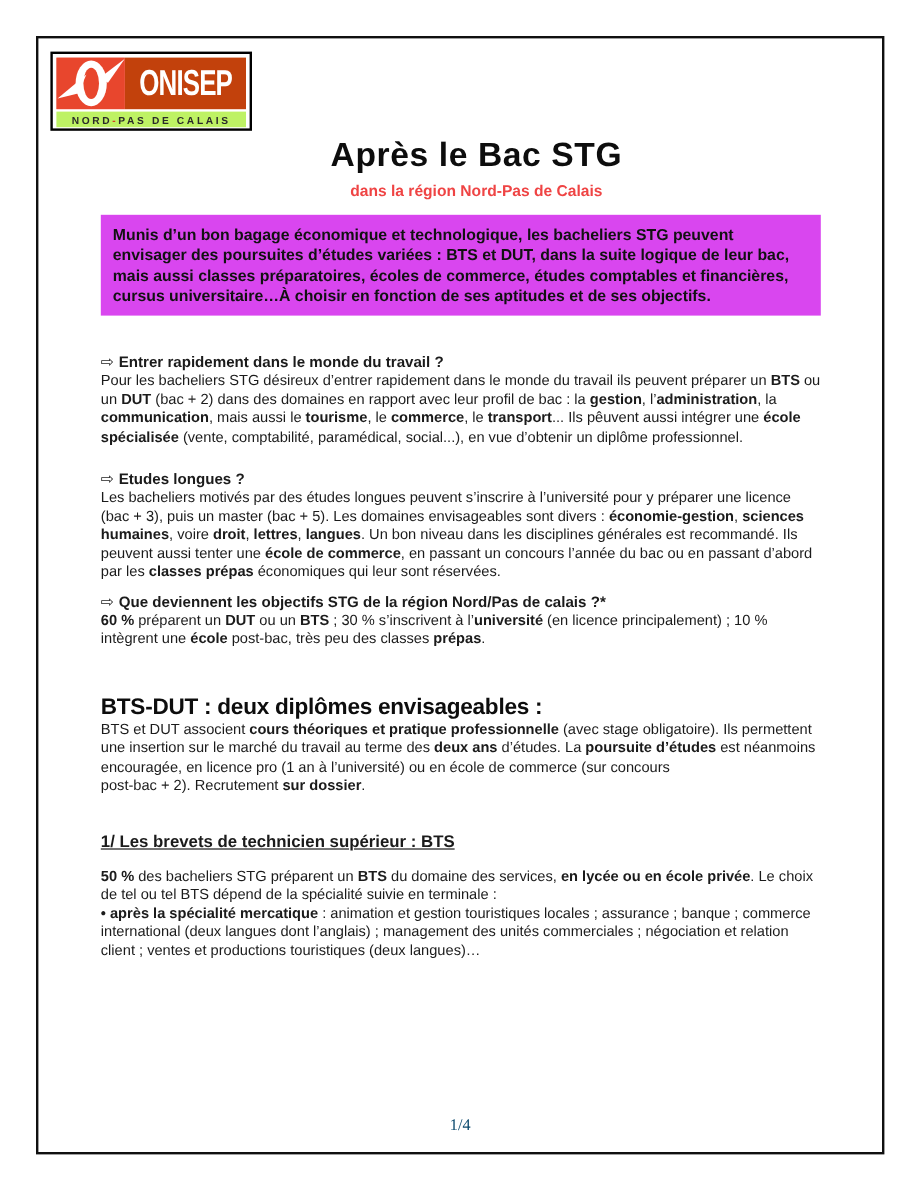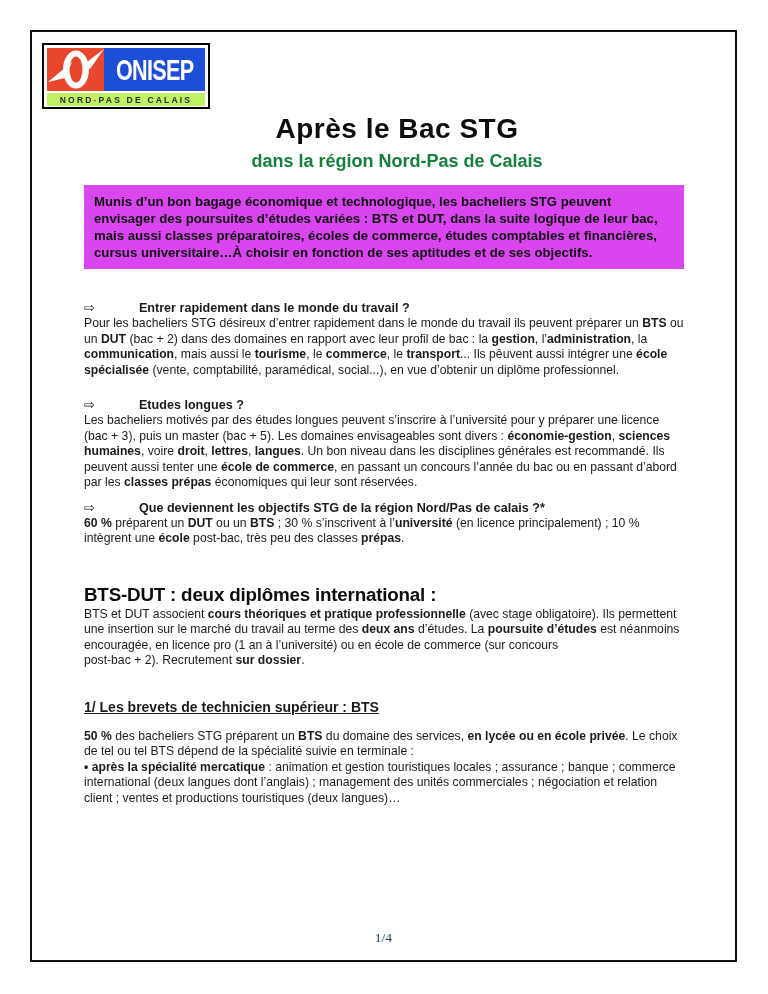--- a/index.html
+++ b/index.html
@@ -3,34 +3,34 @@
 <meta charset="utf-8">
 <style>
   html,body{margin:0;padding:0;background:#ffffff;}
   body{width:768px;height:994px;position:relative;font-family:"Liberation Sans",sans-serif;color:#1b1b1b;}
   .frame{position:absolute;left:30px;top:30px;width:707px;height:932px;border:2px solid #101010;box-sizing:border-box;background:#ffffff;}
   
   .logo-box{position:absolute;left:10px;top:11px;width:168px;height:66px;border:2px solid #000;box-sizing:border-box;background:#fff;padding:3px;}
   .logo-row{display:flex;height:43px;}
   .logo-red{width:57px;height:43px;background:#e8462d;position:relative;overflow:hidden;}
   .logo-red svg{display:block;}
-  .logo-black{flex:1;background:#1d4ed8;color:#fff;display:flex;align-items:center;justify-content:center;overflow:hidden;}
+  .logo-black{flex:1;background:#c2410c;color:#fff;display:flex;align-items:center;justify-content:center;overflow:hidden;}
   .brand-txt{font-weight:bold;font-size:30px;line-height:1;transform:scaleX(0.72);letter-spacing:-1px;}
   .logo-region{margin-top:2px;height:13px;background:#bef264;display:flex;align-items:center;justify-content:center;font-size:8.5px;font-weight:bold;letter-spacing:2.2px;color:#2a2a2a;}
   .red-dash{color:#d43a21;}
   
   .titles{padding-top:81px;text-align:center;padding-left:27px;}
   .title{font-size:28px;font-weight:800;letter-spacing:0.5px;color:#0d0d0d;}
-  .subtitle{font-size:18px;font-weight:bold;margin-top:6px;color:#15803d;}
+  .subtitle{font-size:13px;font-weight:bold;margin-top:6px;color:#ef4444;}
   
   .content{padding:0 51px 0 52px;}
   .intro-box{margin-top:13px;background:#d946ef;font-weight:bold;font-size:13.2px;line-height:17px;padding:8px 10px;width:600px;box-sizing:border-box;color:#111;}
   .sec-head{font-size:12.6px;margin:0;}
   .sec-head .arrow{font-weight:normal;font-size:13px;margin-right:4px;}
-  .sec-head-txt{font-weight:bold;margin-left:40px;}
+  .sec-head-txt{font-weight:bold;}
   .body{font-size:12.2px;line-height:15.5px;margin:1px 0 0 0;max-width:608px;}
   .sec1{margin-top:31px;}
   .sec2{margin-top:19px;}
   .sec3{margin-top:9px;}
   .big-head{margin-top:36px;font-size:18.8px;line-height:23px;font-weight:bold;letter-spacing:-0.2px;color:#0d0d0d;}
   .sub-head{margin-top:30px;font-size:14px;font-weight:bold;text-decoration:underline;}
   .page-num{position:absolute;left:0;bottom:14px;width:100%;text-align:center;font-family:"Liberation Serif",serif;font-size:13.5px;color:#0c4a6e;}
   b,.b{font-weight:bold;}
 </style>
 </head>
@@ -78,21 +78,21 @@
       <p class="sec-head"><span class="arrow">⇨</span><span class="sec-head-txt">Etudes longues ?</span></p>
       <p class="body"><span>Les bacheliers motivés par des études longues peuvent s’inscrire à l’université pour y préparer une licence (bac + 3), puis un master (bac + 5). Les domaines envisageables sont divers : </span><span class="b">économie-gestion</span><span>, </span><span class="b">sciences humaines</span><span>, voire </span><span class="b">droit</span><span>, </span><span class="b">lettres</span><span>, </span><span class="b">langues</span><span>. Un bon niveau dans les disciplines générales est recommandé. Ils peuvent aussi tenter une </span><span class="b">école de commerce</span><span>, en passant un concours l’année du bac ou en passant d’abord par les </span><span class="b">classes prépas</span><span> économiques qui leur sont réservées.</span></p>
     </div>
 
     <div class="sec3">
       <p class="sec-head"><span class="arrow">⇨</span><span class="sec-head-txt">Que deviennent les objectifs STG de la région Nord/Pas de calais ?*</span></p>
       <p class="body"><span class="b">60 %</span><span> préparent un </span><span class="b">DUT</span><span> ou un </span><span class="b">BTS</span><span> ; 30 % s’inscrivent à l’</span><span class="b">université</span><span> (en licence principalement) ; 10 % intègrent une </span><span class="b">école</span><span> post-bac, très peu des classes </span><span class="b">prépas</span><span>.</span></p>
     </div>
 
     <div class="big-head">
-      <div>BTS-DUT : deux diplômes international :</div>
+      <div>BTS-DUT : deux diplômes envisageables :</div>
     </div>
     <p class="body"><span>BTS et DUT associent </span><span class="b">cours théoriques et pratique professionnelle</span><span> (avec stage obligatoire). Ils permettent une insertion sur le marché du travail au terme des </span><span class="b">deux ans</span><span> d’études. La </span><span class="b">poursuite d’études</span><span> est néanmoins encouragée, en licence pro (1 an à l’université) ou en école de commerce (sur concours</span><br><span>post-bac + 2). Recrutement </span><span class="b">sur dossier</span><span>.</span></p>
 
     <p class="sub-head">1/ Les brevets de technicien supérieur : BTS</p>
     <p class="body"><span class="b">50 %</span><span> des bacheliers STG préparent un </span><span class="b">BTS</span><span> du domaine des services, </span><span class="b">en lycée ou en école privée</span><span>. Le choix de tel ou tel BTS dépend de la spécialité suivie en terminale :</span><br><span class="b">• après la spécialité mercatique</span><span> : animation et gestion touristiques locales ; assurance ; banque ; commerce international (deux langues dont l’anglais) ; management des unités commerciales ; négociation et relation client ; ventes et productions touristiques (deux langues)…</span></p>
 
   </div>
 
   <div class="page-num">1/4</div>
 </div>

